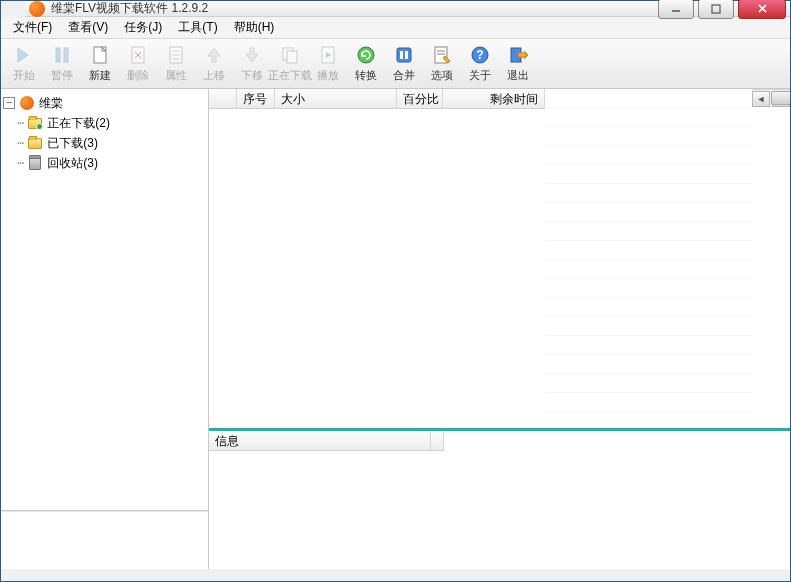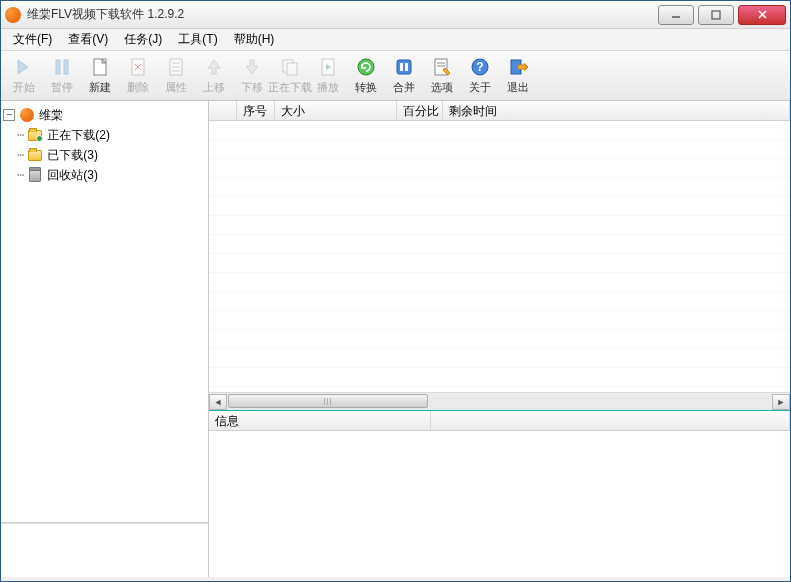--- a/index.html
+++ b/index.html
@@ -1,18 +1,18 @@
 <!DOCTYPE html>
 <html><head>
 <meta charset="utf-8">
 <style>
 * { margin: 0; padding: 0; box-sizing: border-box; }
 body { font-family: "Microsoft YaHei", SimSun, sans-serif; font-size: 12px; background: #fff; overflow: hidden; }
 .window { width: 791px; height: 582px; border: 1px solid #2a5a8a; background: #f0f0f0; position: relative; }
-.titlebar { height: 28px; background: linear-gradient(#fdfdfd, #e8e8e8); border-bottom: 1px solid #d0d0d0; display: flex; align-items: center; padding: 0 4px; }
+.titlebar { height: 16px; background: linear-gradient(#fdfdfd, #e8e8e8); border-bottom: 1px solid #d0d0d0; display: flex; align-items: center; padding: 0 4px; margin-left: 24px; }
 .titlebar-icon { width: 16px; height: 16px; border-radius: 50%; background: radial-gradient(circle at 30% 30%, #ff9a3c, #e05a00); margin-right: 6px; }
 .titlebar-title { flex: 1; color: #333; }
 .win-buttons { display: flex; gap: 0; }
 .win-btn { width: 36px; height: 20px; border: 1px solid #888; border-radius: 3px; margin-left: 4px; display: flex; align-items: center; justify-content: center; font-family: Arial; font-size: 12px; cursor: default; }
 .win-btn.min, .win-btn.max { background: linear-gradient(#fafafa, #d8d8d8); color: #555; }
 .win-btn.close { width: 48px; background: linear-gradient(#e68, #c9302c); color: #fff; border-color: #a02824; }
 .win-btn svg { stroke: currentColor; }
 .menubar { height: 22px; background: #f4f4f4; border-bottom: 1px solid #d8d8d8; display: flex; align-items: flex-end; padding: 0 4px; }
 .menu-item { padding: 2px 8px; cursor: default; }
 .toolbar { height: 50px; background: linear-gradient(#fbfbfb, #e9e9e9); border-bottom: 1px solid #c8c8c8; display: flex; align-items: center; padding: 2px 6px; gap: 4px; }
@@ -29,30 +29,30 @@
 .tree-dots { color: #999; margin: 0 2px; letter-spacing: 1px; font-family: monospace; }
 .tree-icon { width: 16px; height: 16px; display: inline-flex; align-items: center; justify-content: center; margin-right: 4px; }
 .folder-ico { width: 14px; height: 11px; background: linear-gradient(#ffe9a8, #f4c23a); border: 1px solid #c79a1a; border-radius: 1px; position: relative; }
 .folder-ico::before { content: ''; position: absolute; top: -3px; left: 0; width: 6px; height: 3px; background: #f4c23a; border: 1px solid #c79a1a; border-bottom: none; border-radius: 1px 1px 0 0; }
 .badge-down { position: absolute; bottom: -2px; right: -2px; width: 7px; height: 7px; background: #3b9d3b; border-radius: 50%; border: 1px solid #fff; }
 .root-ico { width: 14px; height: 14px; border-radius: 50%; background: radial-gradient(circle at 30% 30%, #ff9a3c, #e05a00); }
 .trash-ico { width: 12px; height: 13px; background: linear-gradient(#ddd, #aaa); border: 1px solid #777; border-radius: 1px; position: relative; }
 .trash-ico::before { content: ''; position: absolute; top: -3px; left: -1px; right: -1px; height: 2px; background: #999; border: 1px solid #777; border-radius: 1px; }
 .sidebar-empty { height: 58px; background: #fff; border-top: 1px solid #e8e8e8; }
 .main-pane { flex: 1; display: flex; flex-direction: column; background: #fff; }
-.list-pane { flex: 1; display: flex; flex-direction: column; overflow: hidden; border-bottom: 1px solid #14b8a6; }
+.list-pane { flex: 1; display: flex; overflow: hidden; border-bottom: 3px solid #14b8a6; }
 .list-header { height: 20px; display: flex; background: linear-gradient(#fdfdfd, #ececec); border-bottom: 1px solid #d0d0d0; }
 .list-col { border-right: 1px solid #d8d8d8; padding: 2px 6px; text-align: left; white-space: nowrap; overflow: hidden; cursor: default; }
 .list-rows { flex: 1; background: repeating-linear-gradient(#fff, #fff 18px, #f7f7f7 18px, #f7f7f7 19px); }
 .hscroll { height: 18px; background: #f0f0f0; border-top: 1px solid #d8d8d8; display: flex; align-items: center; }
 .hscroll-btn { width: 18px; height: 16px; background: linear-gradient(#fafafa, #dcdcdc); border: 1px solid #b5b5b5; display: flex; align-items: center; justify-content: center; font-size: 9px; color: #555; }
 .hscroll-track { flex: 1; height: 16px; background: #eaeaea; position: relative; margin: 0 1px; }
 .hscroll-thumb { position: absolute; left: 0; top: 0; height: 14px; width: 200px; background: linear-gradient(#f4f4f4, #cfcfcf); border: 1px solid #aaa; border-radius: 2px; display: flex; align-items: center; justify-content: center; }
 .hscroll-thumb::after { content: '|||'; color: #999; font-size: 8px; letter-spacing: 1px; }
-.info-pane { height: 170px; display: flex; flex-direction: column; }
+.info-pane { height: 138px; display: flex; }
 .info-header { height: 20px; display: flex; background: linear-gradient(#fdfdfd, #ececec); border-bottom: 1px solid #d0d0d0; }
 .info-body { flex: 1; background: #fff; }
 .statusbar { position: absolute; bottom: 0; left: 0; right: 0; height: 4px; background: #f0f0f0; }
 </style>
 </head>
 <body>
 
 <div class="window">
 
   <div class="titlebar">
@@ -256,21 +256,21 @@
       <div class="sidebar-empty"></div>
     </div>
 
     <div class="main-pane">
       <div class="list-pane">
         <div class="list-header">
           <div class="list-col" style="width:28px;"></div>
           <div class="list-col" style="width:38px;">序号</div>
           <div class="list-col" style="width:122px;">大小</div>
           <div class="list-col" style="width:46px;">百分比</div>
-          <div class="list-col" style="flex:1;">剩余时间</div>
+          <div class="list-col" style="flex:1;margin-left:41px;">剩余时间</div>
         </div>
         <div class="list-rows"></div>
         <div class="hscroll">
           <div class="hscroll-btn">◄</div>
           <div class="hscroll-track">
             <div class="hscroll-thumb"></div>
           </div>
           <div class="hscroll-btn">►</div>
         </div>
       </div>

